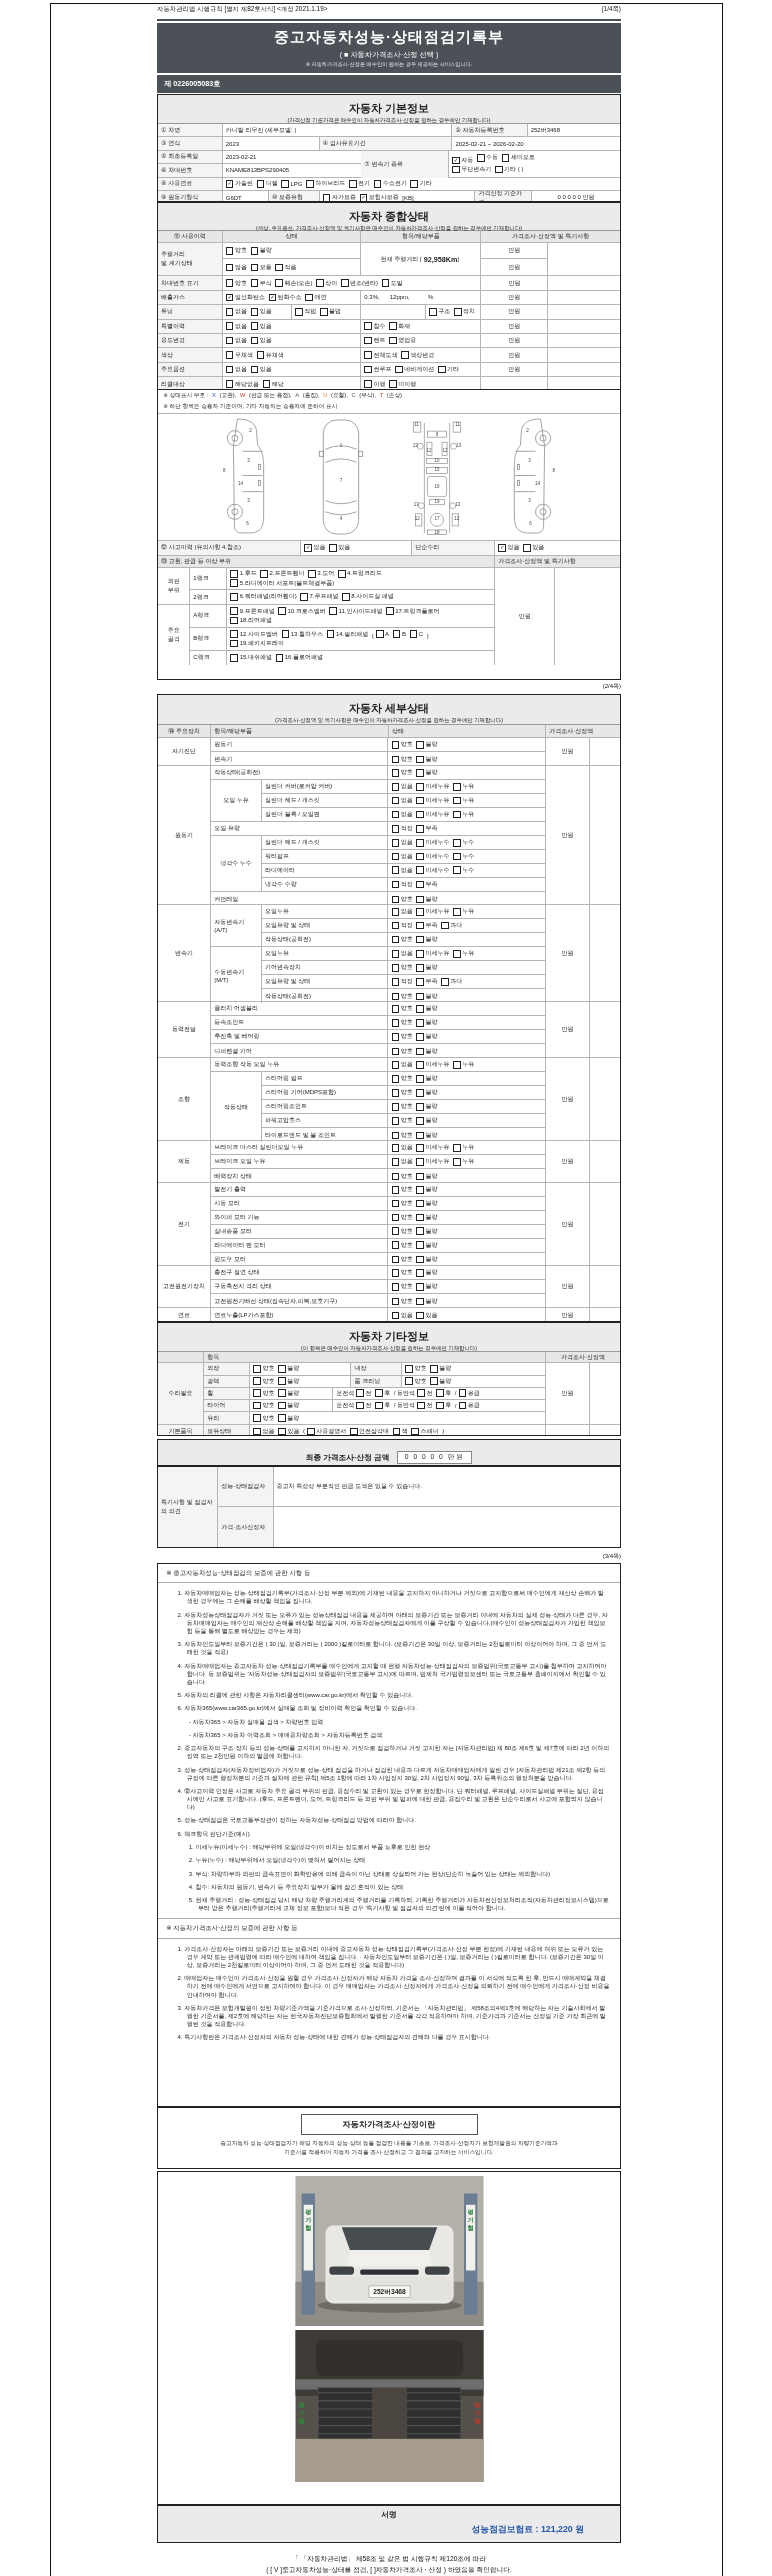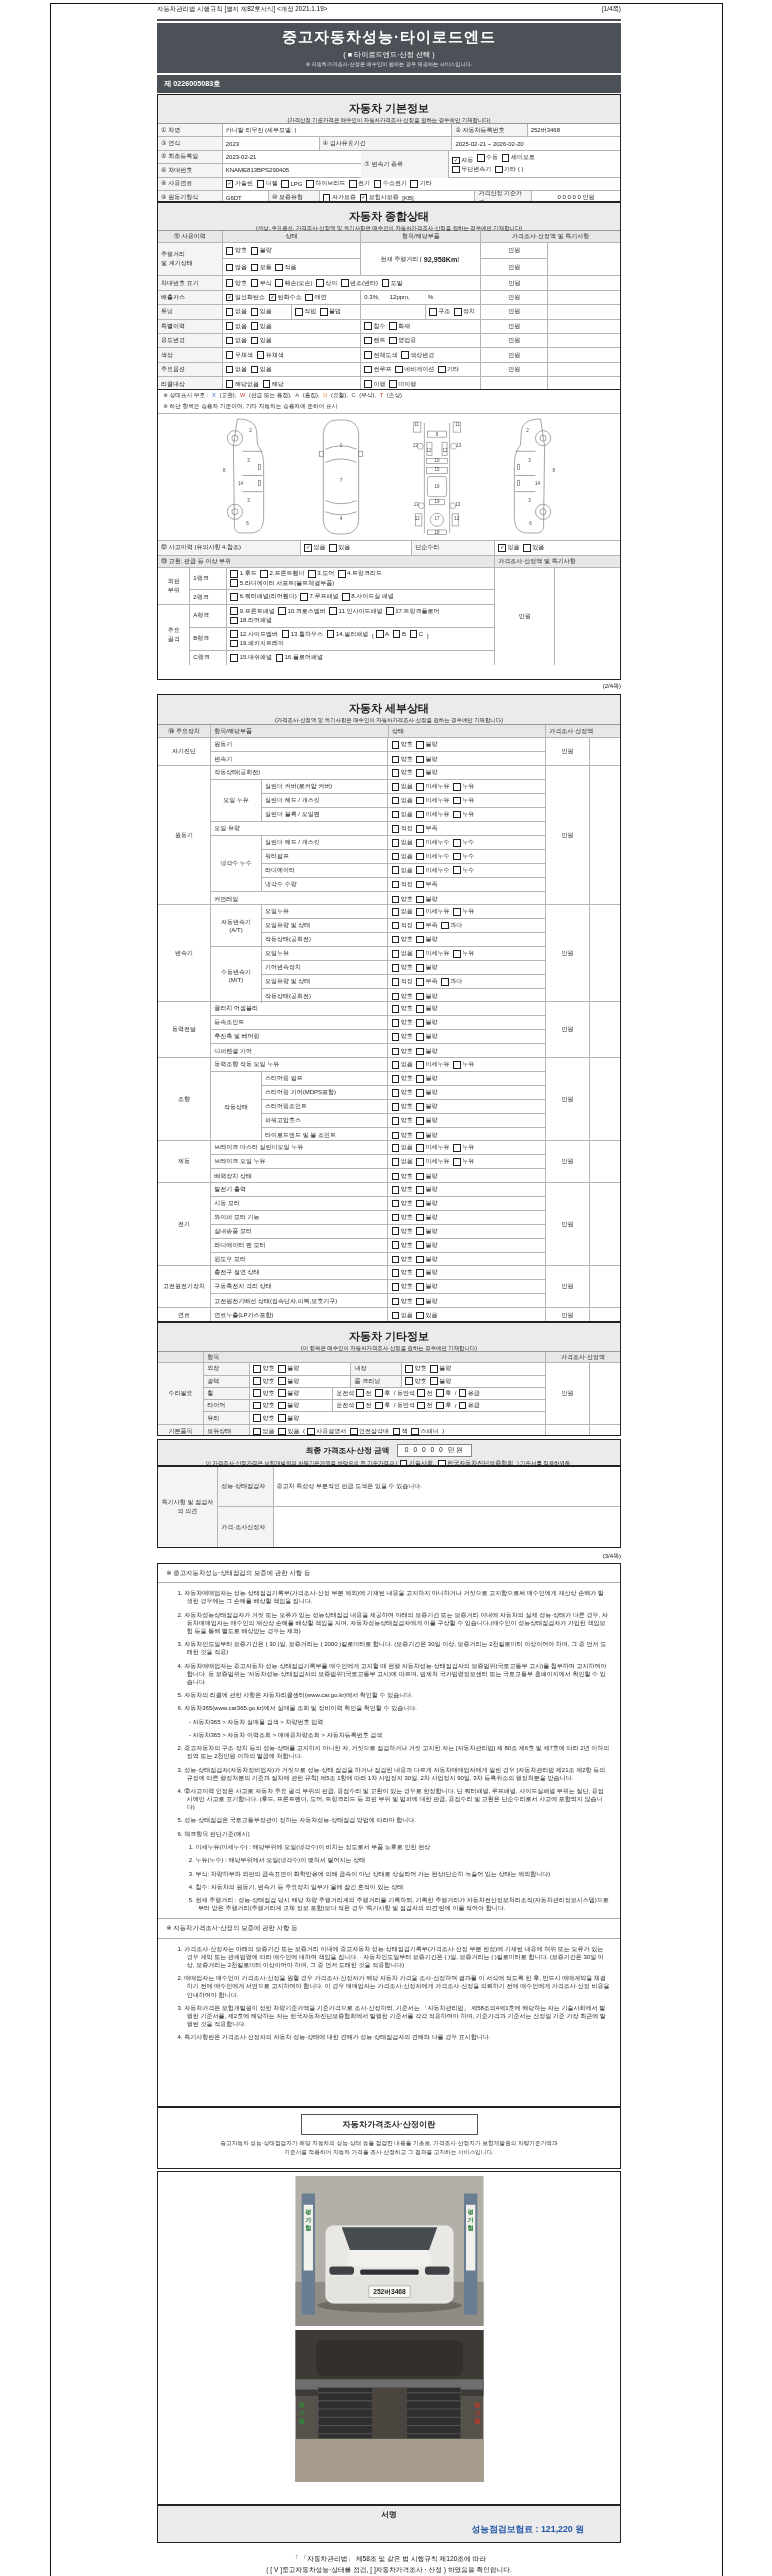--- a/index.html
+++ b/index.html
@@ -19,21 +19,21 @@
   .docbar{top:75px;height:17.5px;background:#4c5158;color:#fff;position:absolute;display:flex;align-items:center;padding-left:7.2px;font-size:7.2px;font-weight:bold;}
   
   .sechead{background:#ebebeb;text-align:center;border-bottom:0.5px solid #999;}
   .st{font-size:11px;font-weight:bold;padding-top:6px;}
   .ss{font-size:5.4px;margin-top:1px;padding-bottom:2.6px;}
   
   .frow{display:flex;border-bottom:0.5px solid #b5b5b5;align-items:stretch;box-sizing:border-box;}
   .cell{border-right:0.5px solid #b5b5b5;display:flex;align-items:center;padding:0 3.1px;font-size:6px;box-sizing:border-box;overflow:hidden;}
   .cell:last-child{border-right:none;}
   .lbg{background:#f4f4f4;}
-  .ctr{justify-content:center;text-align:center;}
+  .ctr{justify-content:center;}
   .colhead{background:#e7e7e7;font-size:6px;}
   .colhead .cell{font-size:6px;}
   .stack{display:flex;flex-direction:column;box-sizing:border-box;}
   .pt{margin-right:2.1px;white-space:nowrap;}
   .pre{white-space:pre;}
   .ck{margin-right:3.6px;white-space:nowrap;display:inline-flex;align-items:center;}
   .cbx{display:inline-block;width:5.7px;height:5.7px;border:0.8px solid #222;margin-right:1.5px;text-align:center;line-height:5.2px;font-size:5.2px;font-weight:bold;background:#fff;flex:none;}
   .cbx.on{color:#111;}
   .cbl{font-size:6px;}
   .mil{font-size:7.2px;font-weight:bold;}
@@ -41,21 +41,21 @@
   svg text.dn{text-anchor:middle;}
   .legend{font-size:5.7px;padding:1.5px 5.2px;}
   .diagwrap{display:flex;justify-content:center;gap:7.2px;padding:2.1px 0;border-bottom:0.5px solid #b5b5b5;background:#fff;}
   
   .ntitle{background:#ebebeb;height:17.5px;line-height:17.5px;text-align:center;font-weight:bold;font-size:8.2px;border-bottom:0.5px solid #999;}
   .nsh{font-size:6.4px;padding:4.6px 8.2px;border-bottom:0.5px solid #aaa;background:#fff;}
   .nbody{padding:6.2px 10.3px;}
   .ni{font-size:6px;line-height:1.35;margin:0 0 5.2px 0;padding-left:18.5px;text-indent:-9.3px;}
   .ni.sub{margin-left:11.3px;}
   .finalbar{background:#ebebeb;text-align:center;}
-  .finrow{display:flex;justify-content:center;align-items:center;gap:7.2px;padding-top:4px;}
+  .finrow{display:flex;justify-content:center;align-items:center;gap:7.2px;padding-top:11px;}
   .fintitle{font-size:7.7px;font-weight:bold;}
   .finval{background:#fff;border:0.5px solid #888;padding:1px 7.2px;font-size:6.7px;letter-spacing:1.5px;}
   .finnote{font-size:5.4px;margin-top:2.1px;display:flex;justify-content:center;align-items:center;}
   .pricebox-title{margin:6.2px auto 4.1px auto;width:175px;border:0.8px solid #555;text-align:center;font-weight:bold;font-size:8.2px;padding:4.1px 0;background:#fff;}
   .pricedesc{text-align:center;font-size:5.7px;line-height:1.5;color:#333;padding:0 20.6px;}
   .ptitle{background:#ebebeb;height:16.5px;line-height:16.5px;text-align:center;font-weight:bold;font-size:7.7px;border-bottom:0.5px solid #999;}
   .photorow{display:flex;justify-content:center;padding-top:4.1px;}
   .signbox{background:#ebebeb;text-align:center;}
   .signtitle{font-size:7.7px;font-weight:bold;padding-top:4.1px;}
   .fee{color:#2356a8;font-size:8.8px;font-weight:bold;text-align:right;padding-right:36px;margin-top:4.1px;}
@@ -67,22 +67,22 @@
 <div class="page">
   <div class="frame"></div>
 
   <div class="sec regrow" style="top:5.2px">
     <span>자동차관리법 시행규칙 [별지 제82호서식] &lt;개정 2021.1.19&gt;</span>
     <span>(1/4쪽)</span>
   </div>
 
   <div class="sec darkbox">
     <div class="whiteline"></div>
-    <div class="maintitle">중고자동차성능·타이로드엔드</div>
-    <div class="subtitle">( ■ 타이로드엔드·산정 선택 )</div>
+    <div class="maintitle">중고자동차성능·상태점검기록부</div>
+    <div class="subtitle">( ■ 자동차가격조사·산정 선택 )</div>
     <div class="titlenote">※ 자동차가격조사·산정은 매수인이 원하는 경우 제공하는 서비스입니다.</div>
   </div>
 
   <div class="sec docbar">
     <span>제 0226005083호</span>
   </div>
 
   <div class="sec box" style="top:94px;height:108px">
     <div class="sechead" style="height:28px">
       <div class="st">자동차 기본정보</div>

